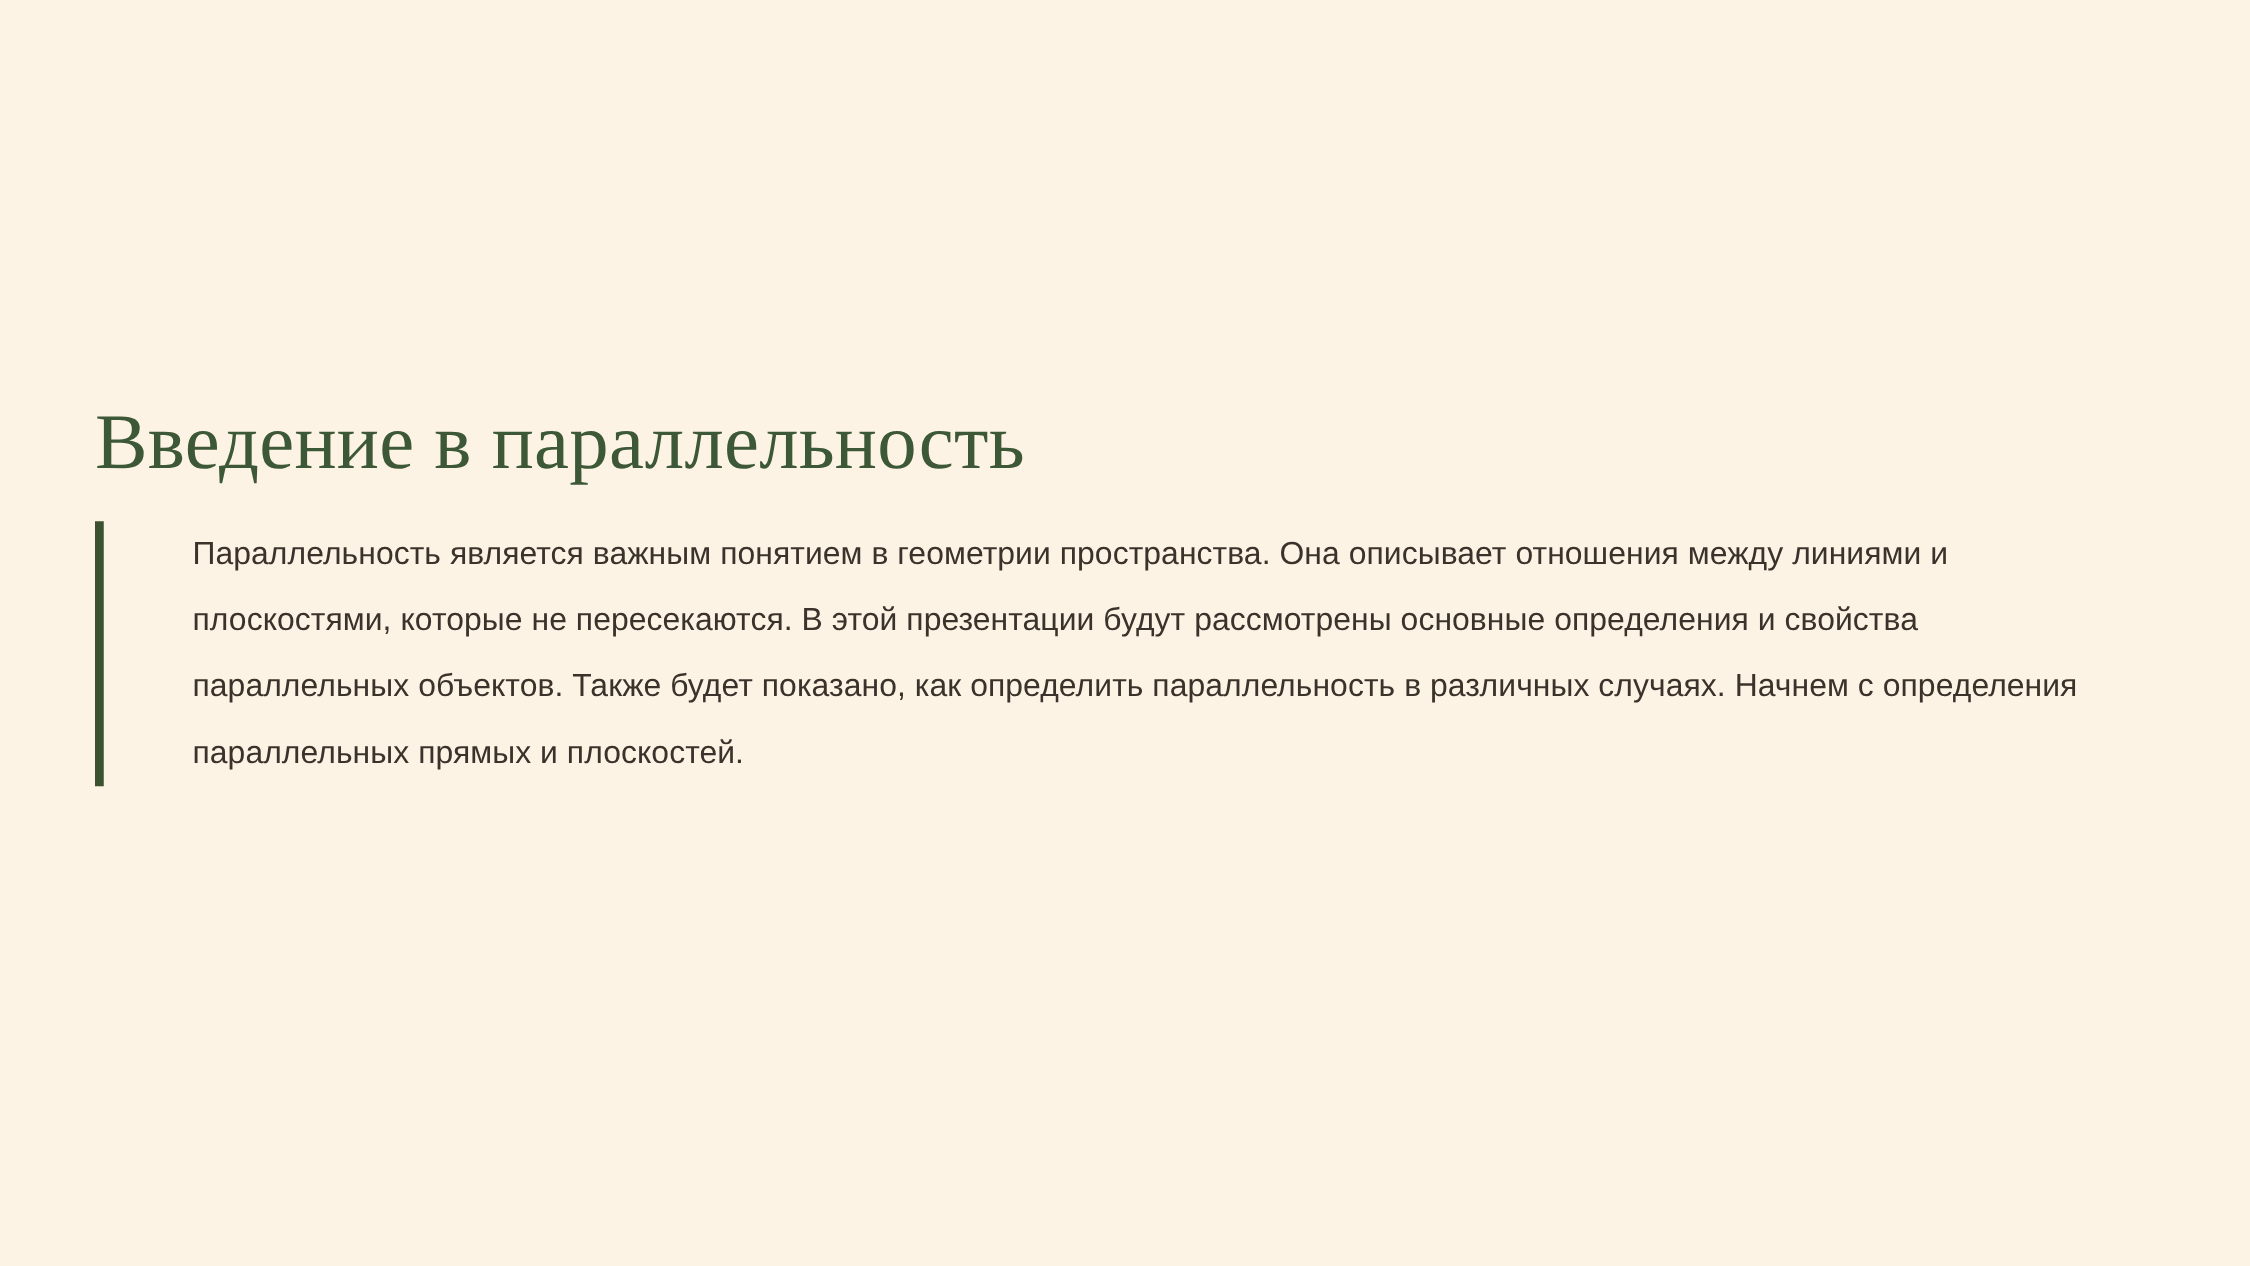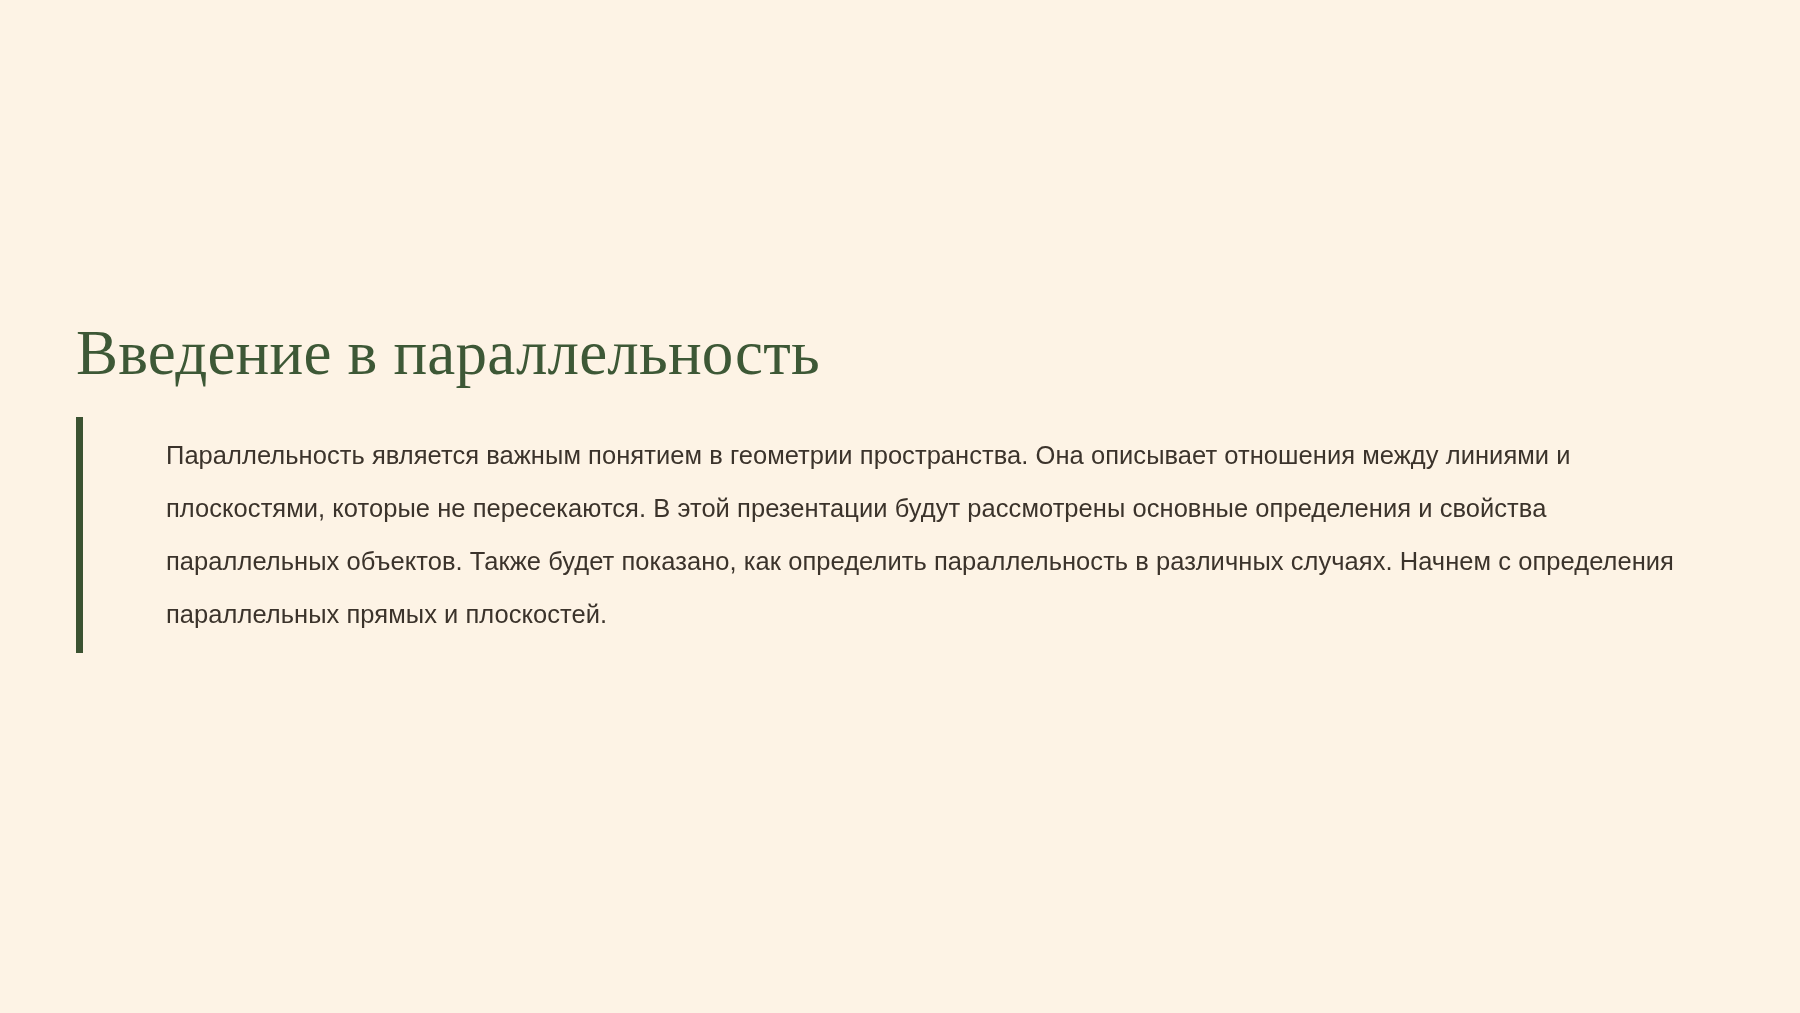--- a/index.html
+++ b/index.html
@@ -48,21 +48,21 @@
 
   .accent-bar {
     width: 7px;
     min-width: 7px;
     background: #3b5231;
     border-radius: 0px;
     align-self: stretch;
   }
 
   .body-text {
-    margin: 12px;
+    margin: 0;
     padding-left: 71px;
     font-family: "Liberation Sans", "DejaVu Sans", sans-serif;
     font-size: 25.5px;
     line-height: 53px;
     color: #3b332b;
     font-weight: 400;
     max-width: 1540px;
     text-align: left;
     letter-spacing: 0.05px;
   }

